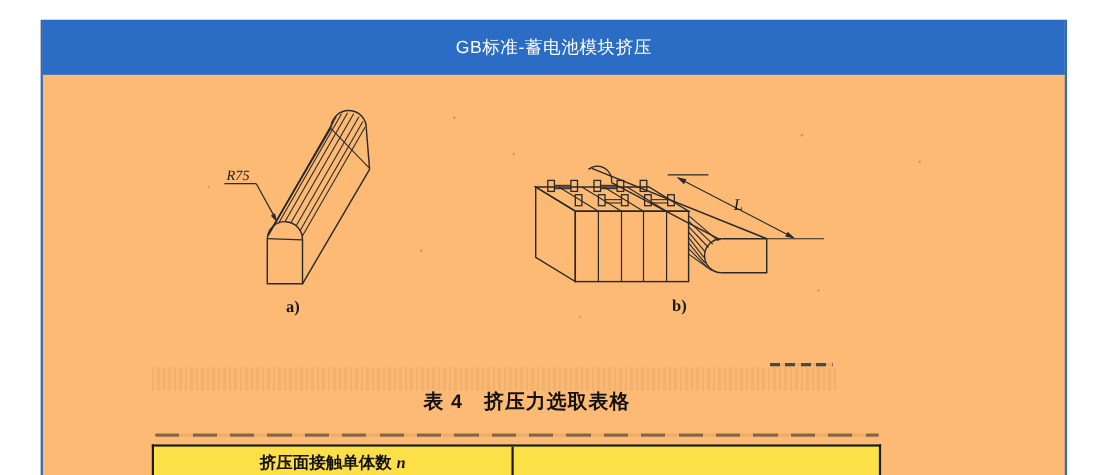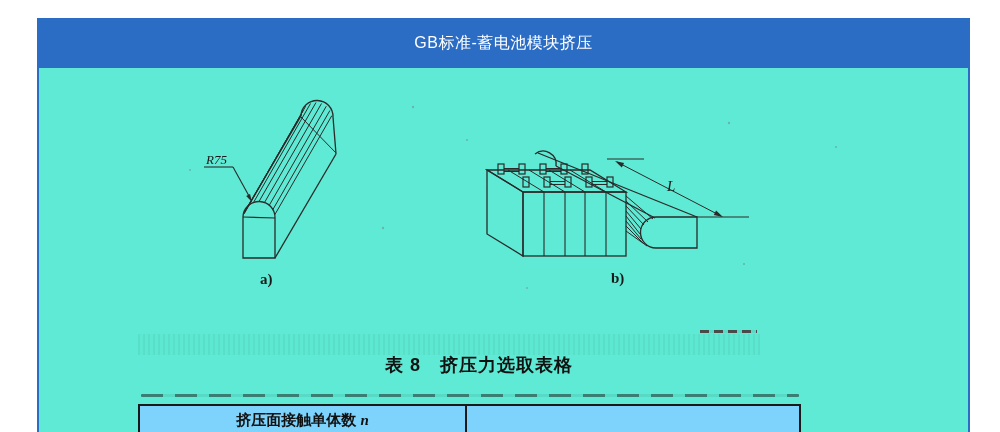--- a/index.html
+++ b/index.html
@@ -4,21 +4,21 @@
 <style>
   html,body{margin:0;padding:0;}
   body{
     width:1000px;height:432px;overflow:hidden;background:#ffffff;
     font-family:"Liberation Sans",sans-serif;position:relative;
   }
   
   .page-frame{
     position:absolute;left:37px;top:18px;width:933px;height:414px;
     border-left:2px solid #2b6cc4;border-right:2px solid #2b6cc4;
-    box-sizing:border-box;background:#5eead4;text-decoration:underline;
+    box-sizing:border-box;background:#fdba74;text-decoration:underline;
   }
   .header-bar{
     position:absolute;left:0;top:0;width:100%;height:50px;
     background:#2b6cc4;display:flex;align-items:center;justify-content:center;
   }
   .header-bar .title{
     color:#ffffff;font-size:16px;letter-spacing:.5px;
     font-family:"Liberation Sans",sans-serif;
   }
   
@@ -47,21 +47,21 @@
   }
   
   .table-caption{
     position:absolute;left:385px;top:353px;white-space:nowrap;
     font-size:18px;font-weight:700;color:#111;
     font-family:"Liberation Sans",sans-serif;letter-spacing:1px;
   }
   .crush-table{
     position:absolute;left:138px;top:404px;width:663px;height:28px;
     border:2px solid #1a1a1a;border-bottom:none;box-sizing:border-box;
-    display:flex;background:#7dd3fc;overflow:hidden;
+    display:flex;background:#fde047;overflow:hidden;
   }
   .crush-table .cell{
     font-size:15px;font-weight:700;color:#111;text-align:center;
     padding-top:5px;box-sizing:border-box;
   }
   .crush-table .cell.left{width:327px;border-right:2px solid #1a1a1a;}
   .crush-table .cell.right{flex:1;}
   .var-symbol{font-family:"Liberation Serif","DejaVu Serif",serif;font-style:italic;font-weight:700;}
 </style>
 </head>
@@ -195,17 +195,17 @@
     <circle cx="836" cy="147" r="1.1"></circle>
     <circle cx="190" cy="170" r="1.0"></circle>
     <circle cx="527" cy="288" r="1.0"></circle>
   </g>
 </svg>
 
 <div class="scan-noise-band"></div>
 <div class="scan-smudge-top"></div>
 <div class="scan-smudge-rule"></div>
 
-<div class="table-caption">表 8　挤压力选取表格</div>
+<div class="table-caption">表 4　挤压力选取表格</div>
 
 <div class="crush-table">
   <div class="cell left"><span>挤压面接触单体数 </span><span class="var-symbol">n</span></div>
 </div>
 
 </body></html>

